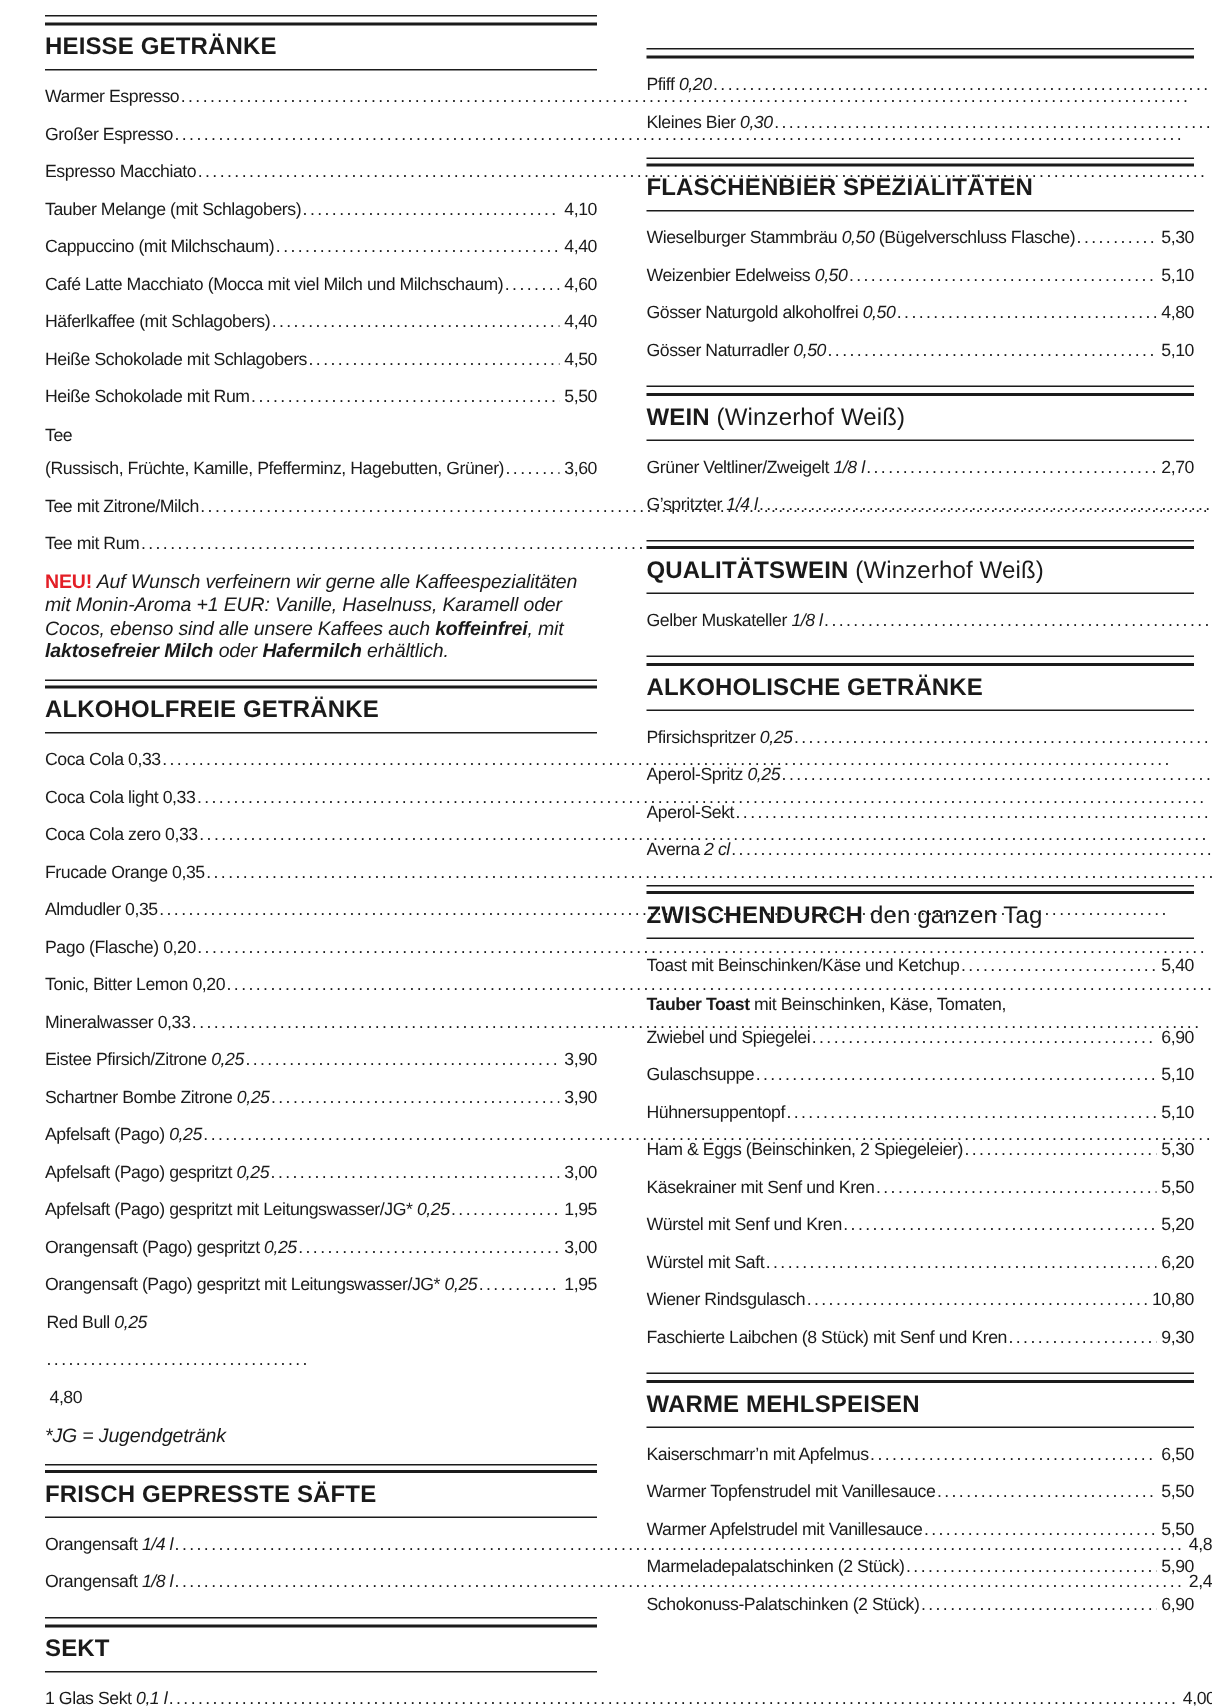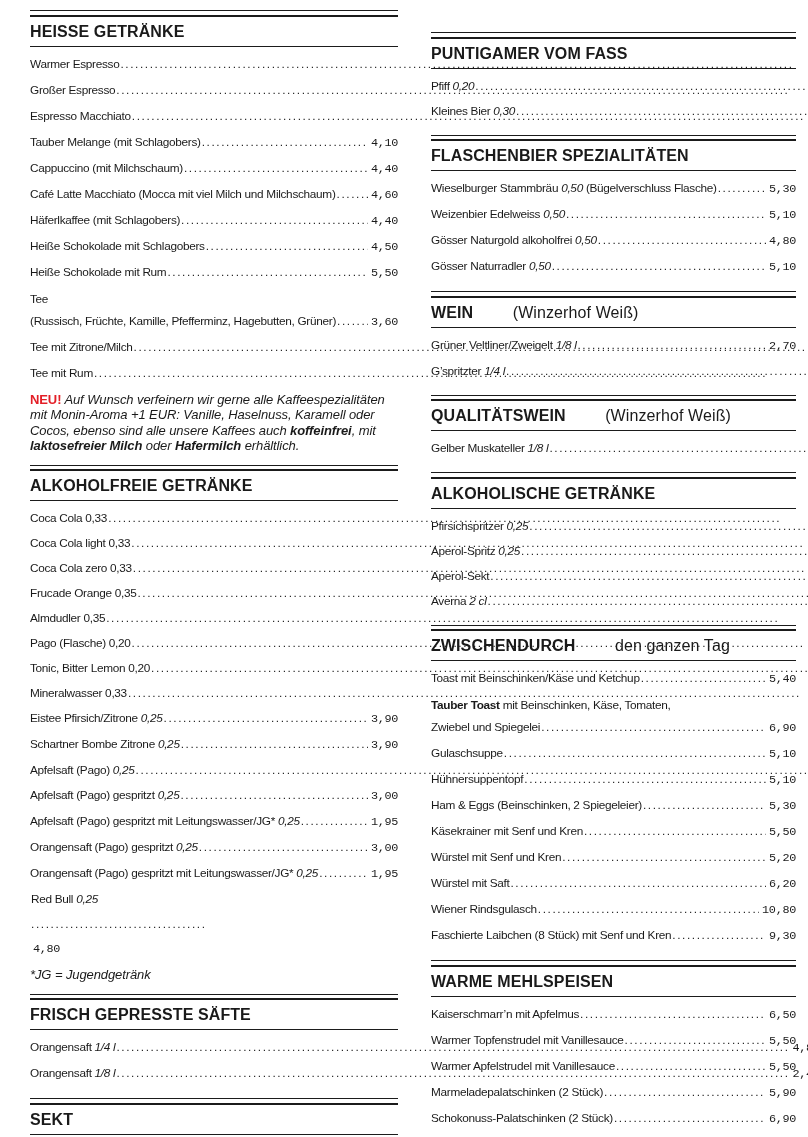--- a/index.html
+++ b/index.html
@@ -11,31 +11,31 @@
   .col{position:absolute;}
   .col-left{left:30px;top:10px;width:368px;}
   .col-right{left:431px;top:32px;width:365px;}
 
   .section + .section{margin-top:11px;}
   .rule-double{height:3.5px;border-top:1.2px solid #1b1b1b;border-bottom:2.8px solid #1b1b1b;}
   h2.sec-title{
     margin:0;padding:6px 0 5px;border-bottom:1.5px solid #1b1b1b;
     font-size:16px;font-weight:bold;letter-spacing:0.1px;
   }
-  h2.sec-title .subtitle{font-weight:normal;padding-left:35px;}
+  h2.sec-title .subtitle{font-weight:normal;}
   .sec-body{padding-top:5px;}
 
   .line{
     display:flex;align-items:baseline;line-height:25px;
     font-size:11.8px;letter-spacing:-0.3px;white-space:nowrap;overflow:hidden;
   }
   .pre-line{line-height:20px;font-size:11.8px;letter-spacing:-0.3px;padding-top:3px;}
   .name{flex:0 0 auto;}
   .size{font-style:italic;}
-  .price{flex:0 0 auto;padding-left:2px;font-family:Liberation Mono, monospace;}
+  .price{flex:0 0 auto;padding-left:2px;}
   .dots{flex:1 1 auto;min-width:0;overflow:hidden;white-space:nowrap;margin:0 1px;}
   .dots::after{
     content:"..........................................................................................................................................";
     letter-spacing:1.6px;
   }
   .half{width:calc(50% - 10px);flex-direction:column;}
 
   .cols{display:flex;gap:14px;}
   .subcol-left{flex:0 0 46%;}
 
@@ -320,21 +320,20 @@
                 <span class="price">4,40</span>
               </div>
             </div>
           </div>
         </div>
       </div>
     </div>
   <div class="col col-right" id="col-right">
       <div class="section">
         <div class="rule-double"></div>
-        <h2 class="sec-title"><span class="title">PUNTIGAMER VOM FASS</span></h2>
         <div class="sec-body">
           <div class="cols">
             <div class="subcol-left">
               <div class="item">
                 <div class="line">
                   <span class="name">Pfiff<span class="size"> 0,20</span></span>
                   <span class="dots"></span>
                 </div>
               </div>
               <div class="item">

